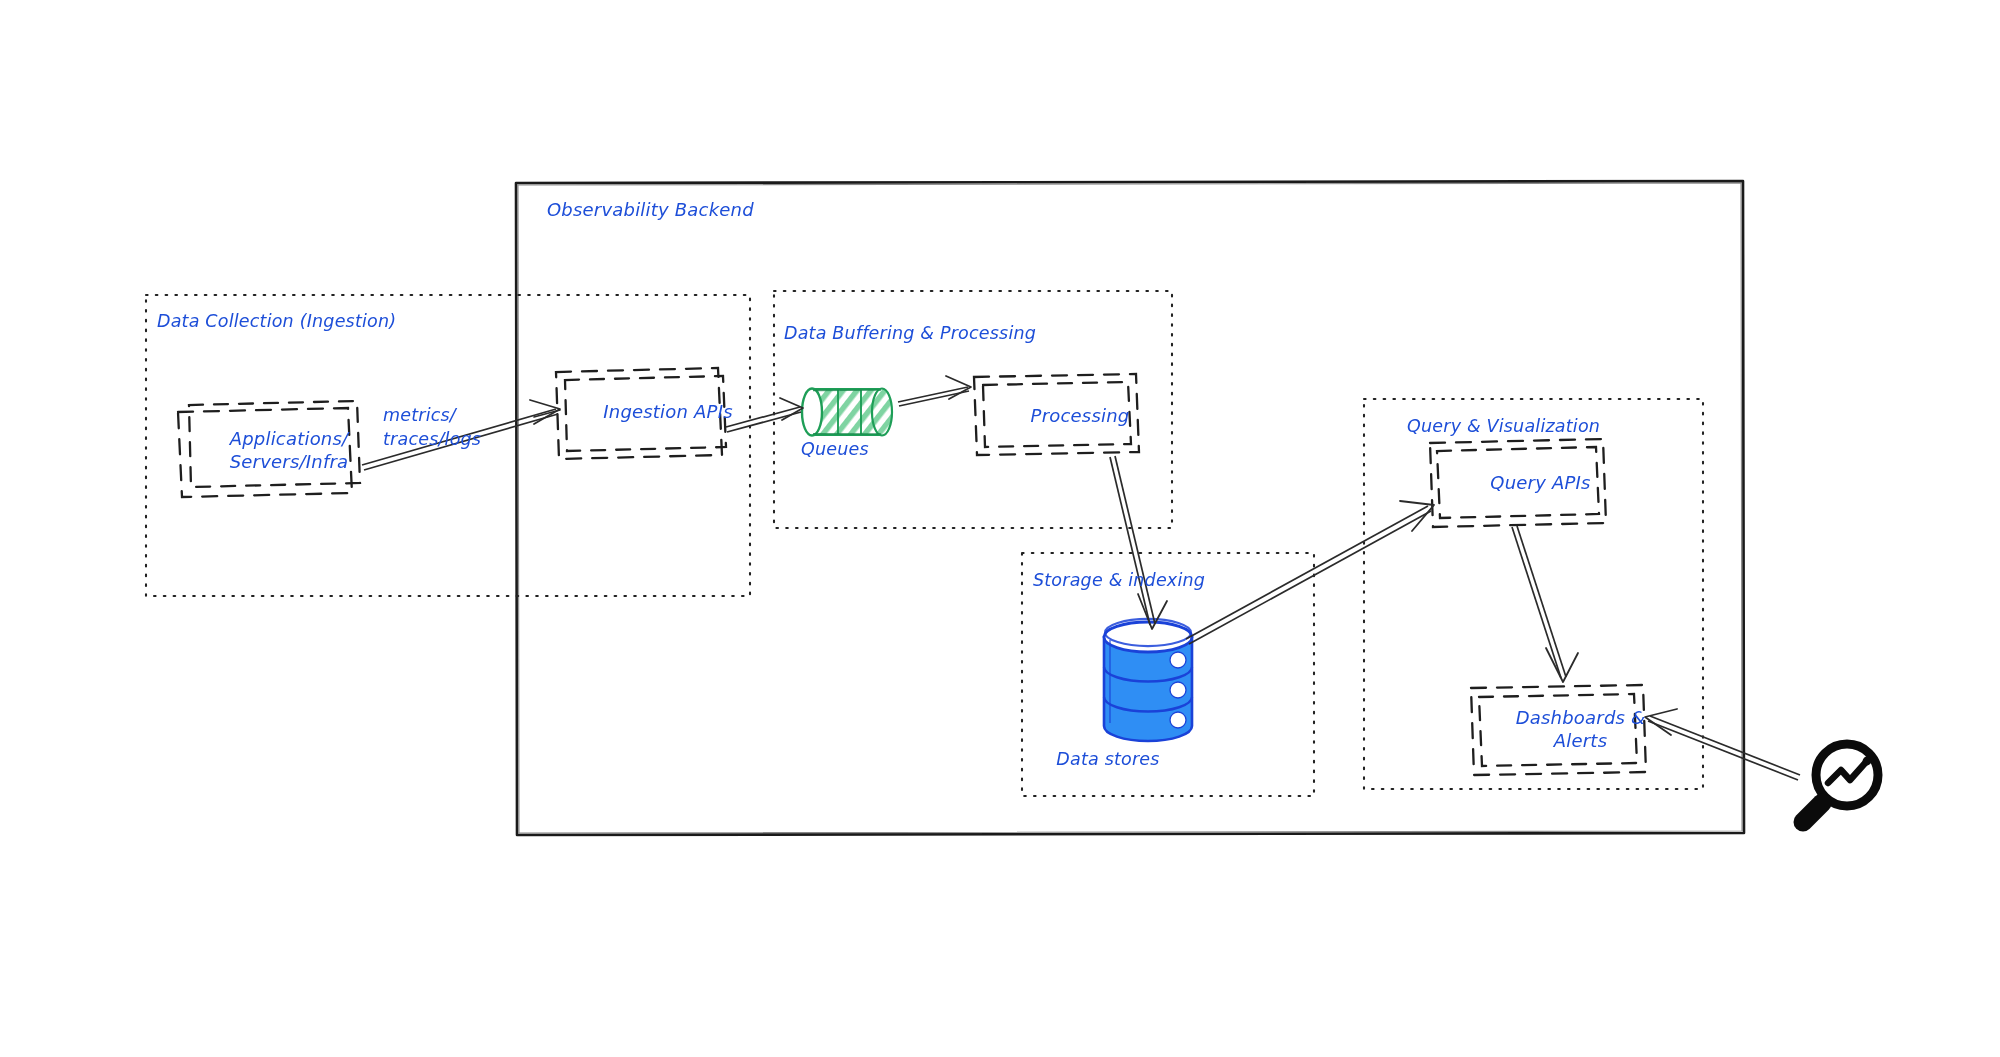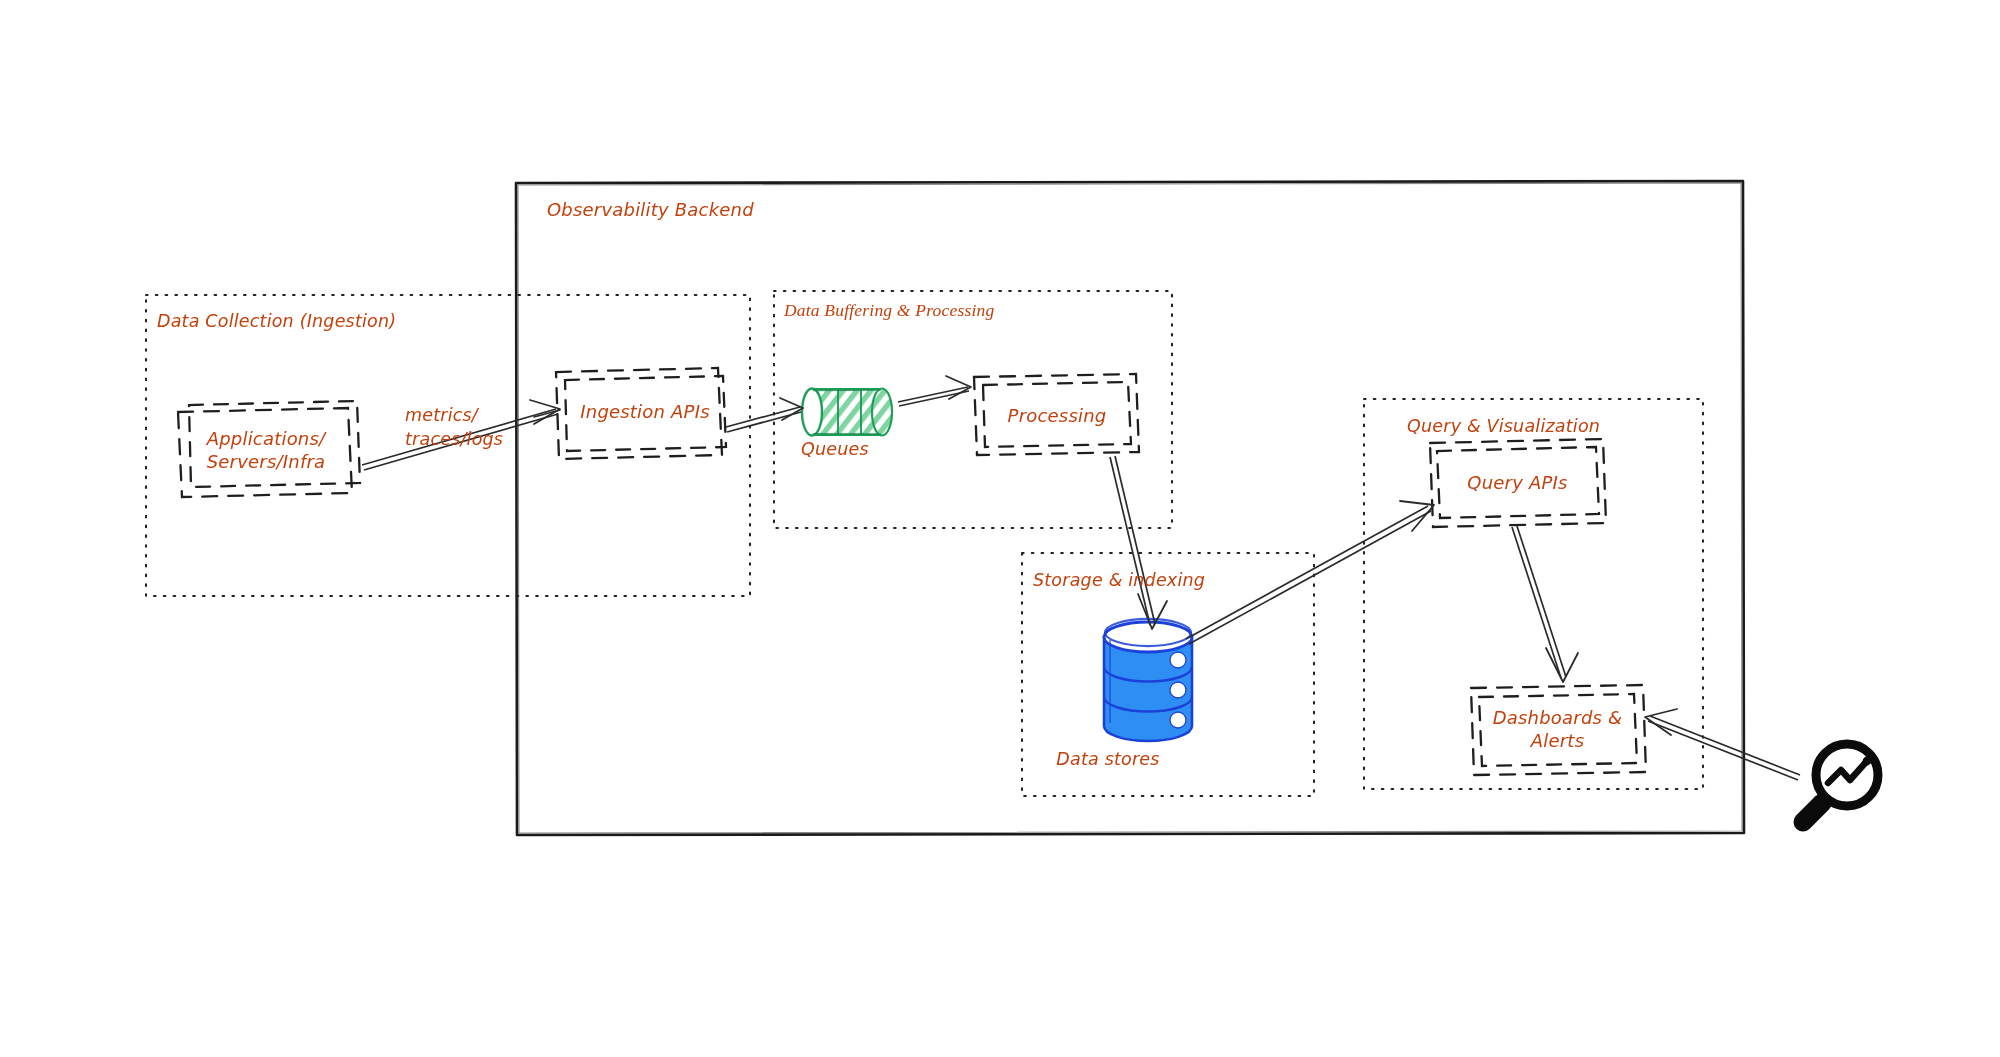--- a/index.html
+++ b/index.html
@@ -20,36 +20,37 @@
   }
   #svg-layer {
     position: absolute;
     top: 0; left: 0;
     width: 2000px;
     height: 1057px;
   }
   .lbl {
     position: absolute;
     font-family: "DejaVu Sans", sans-serif;
-    color: #c2410c;
+    color: #1d4ed8;
     font-style: italic;
     white-space: pre;
     line-height: 1.28;
     letter-spacing: 0.2px;
     pointer-events: none;
   }
   .group-title {
     font-size: 17.5px;
   }
   .backend-title {
     font-size: 18px;
   }
   .node-label {
     font-size: 18px;
     text-align: center;
+    margin-left: 23px;
   }
   .edge-label {
     font-size: 17.5px;
     text-align: left;
     line-height: 1.35;
   }
   .cyl-caption {
     font-size: 17.5px;
     text-align: center;
   }
@@ -195,21 +196,21 @@
       <path d="M 1822 803 L 1803 822" stroke="#0b0b0b" stroke-width="19" stroke-linecap="round"></path>
       <path d="M 1828 783 L 1841 770 L 1850 780 L 1866 762" fill="none" stroke="#0b0b0b" stroke-width="6.5" stroke-linecap="round" stroke-linejoin="round"></path>
       <circle cx="1867" cy="761" r="4.4" fill="#0b0b0b"></circle>
     </g>
   </svg>
 
   <div class="lbl backend-title" style="left:547px; top:198px;">Observability Backend</div>
 
   <div class="lbl group-title" style="left:157px; top:310px;">Data Collection (Ingestion)</div>
 
-  <div class="lbl group-title" style="left:784px; top:299px;font-family:Liberation Serif, serif;">Data Buffering &amp; Processing</div>
+  <div class="lbl group-title" style="left:784px; top:322px;">Data Buffering &amp; Processing</div>
 
   <div class="lbl group-title" style="left:1033px; top:569px;text-align:center;">Storage &amp; indexing</div>
 
   <div class="lbl group-title" style="left:1407px; top:415px;">Query &amp; Visualization</div>
 
   <div class="lbl node-label" style="left:182px; top:427px; width:168px;">Applications/
 Servers/Infra</div>
 
   <div class="lbl node-label" style="left:566px; top:400px; width:158px;">Ingestion APIs</div>
 
@@ -217,16 +218,16 @@
 
   <div class="lbl node-label" style="left:984px; top:404px; width:146px;">Processing</div>
 
   <div class="lbl cyl-caption" style="left:1048px; top:748px; width:120px;">Data stores</div>
 
   <div class="lbl node-label" style="left:1438px; top:471px; width:159px;">Query APIs</div>
 
   <div class="lbl node-label" style="left:1480px; top:706px; width:155px;">Dashboards &amp;
 Alerts</div>
 
-  <div class="lbl edge-label" style="left:405px; top:404px; width:130px;">metrics/
+  <div class="lbl edge-label" style="left:383px; top:404px; width:130px;">metrics/
 traces/logs</div>
 
 </div>
 
 </body></html>

